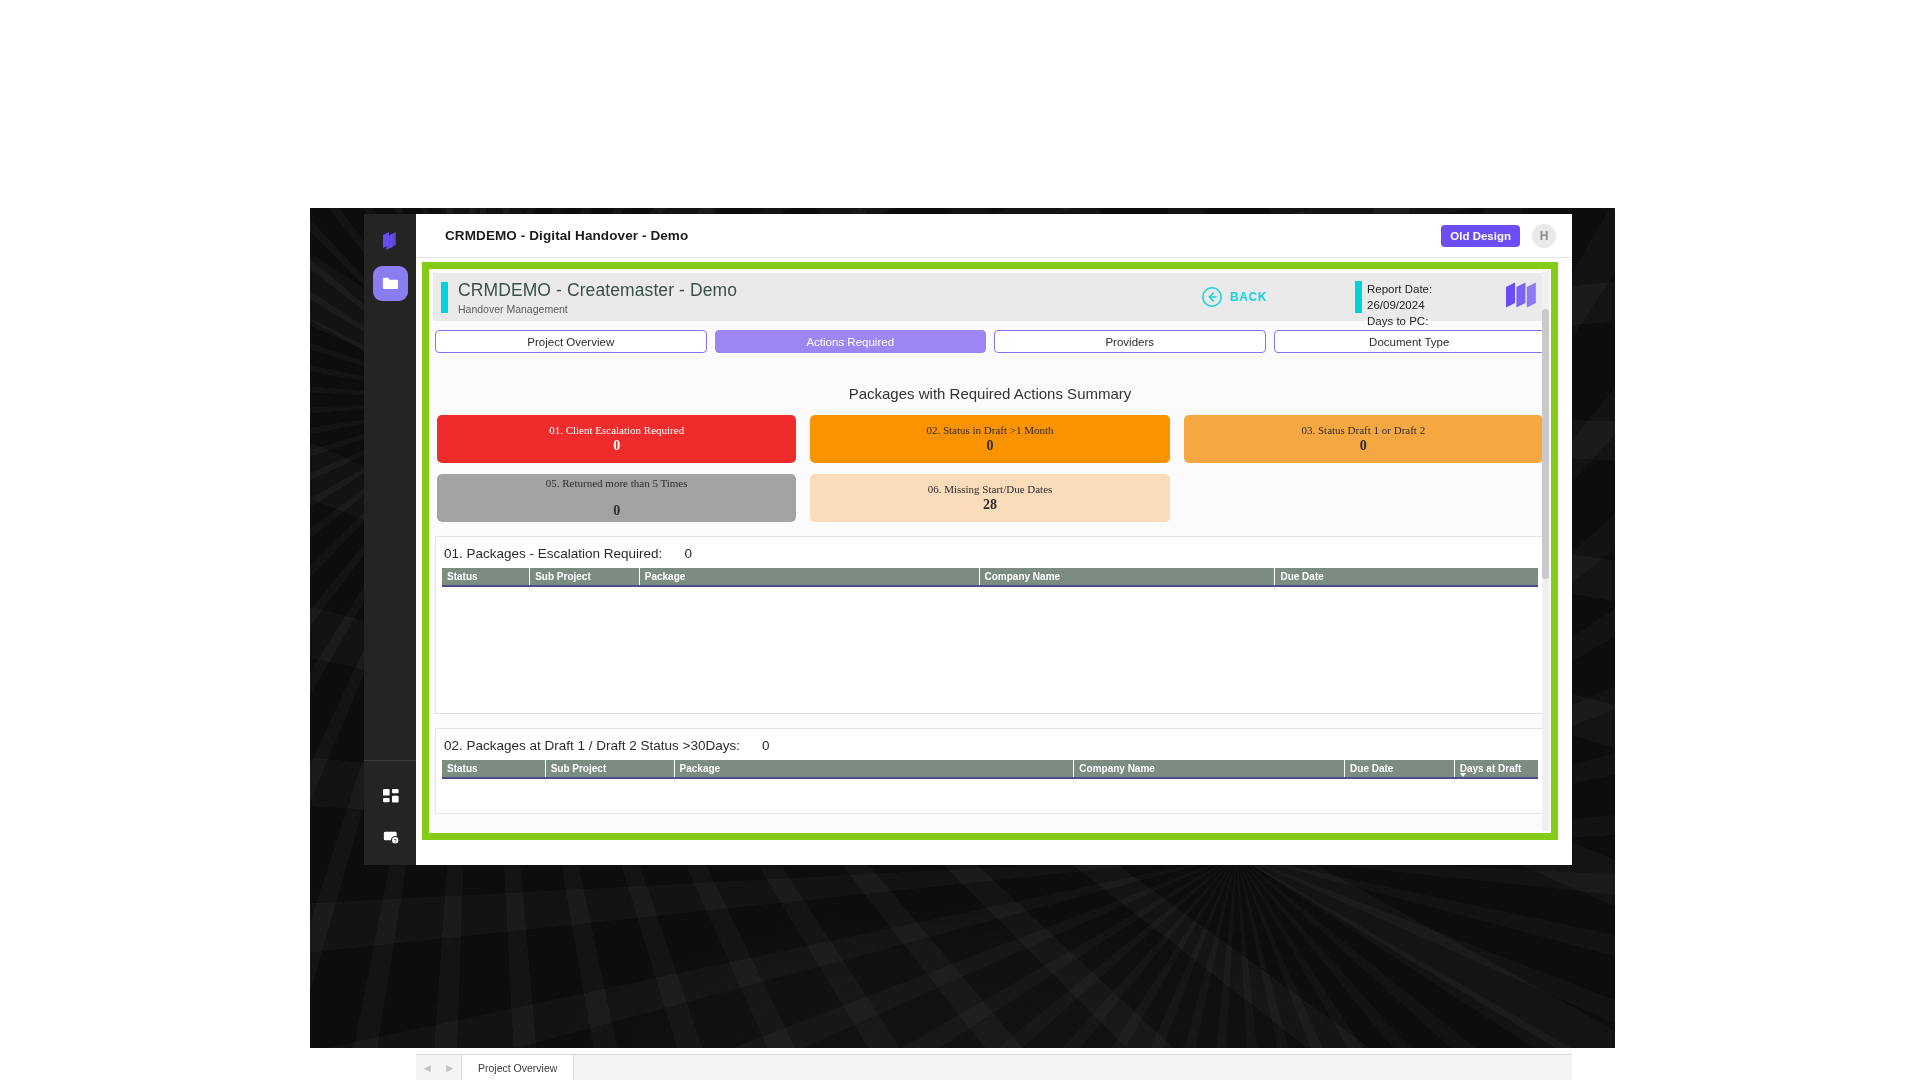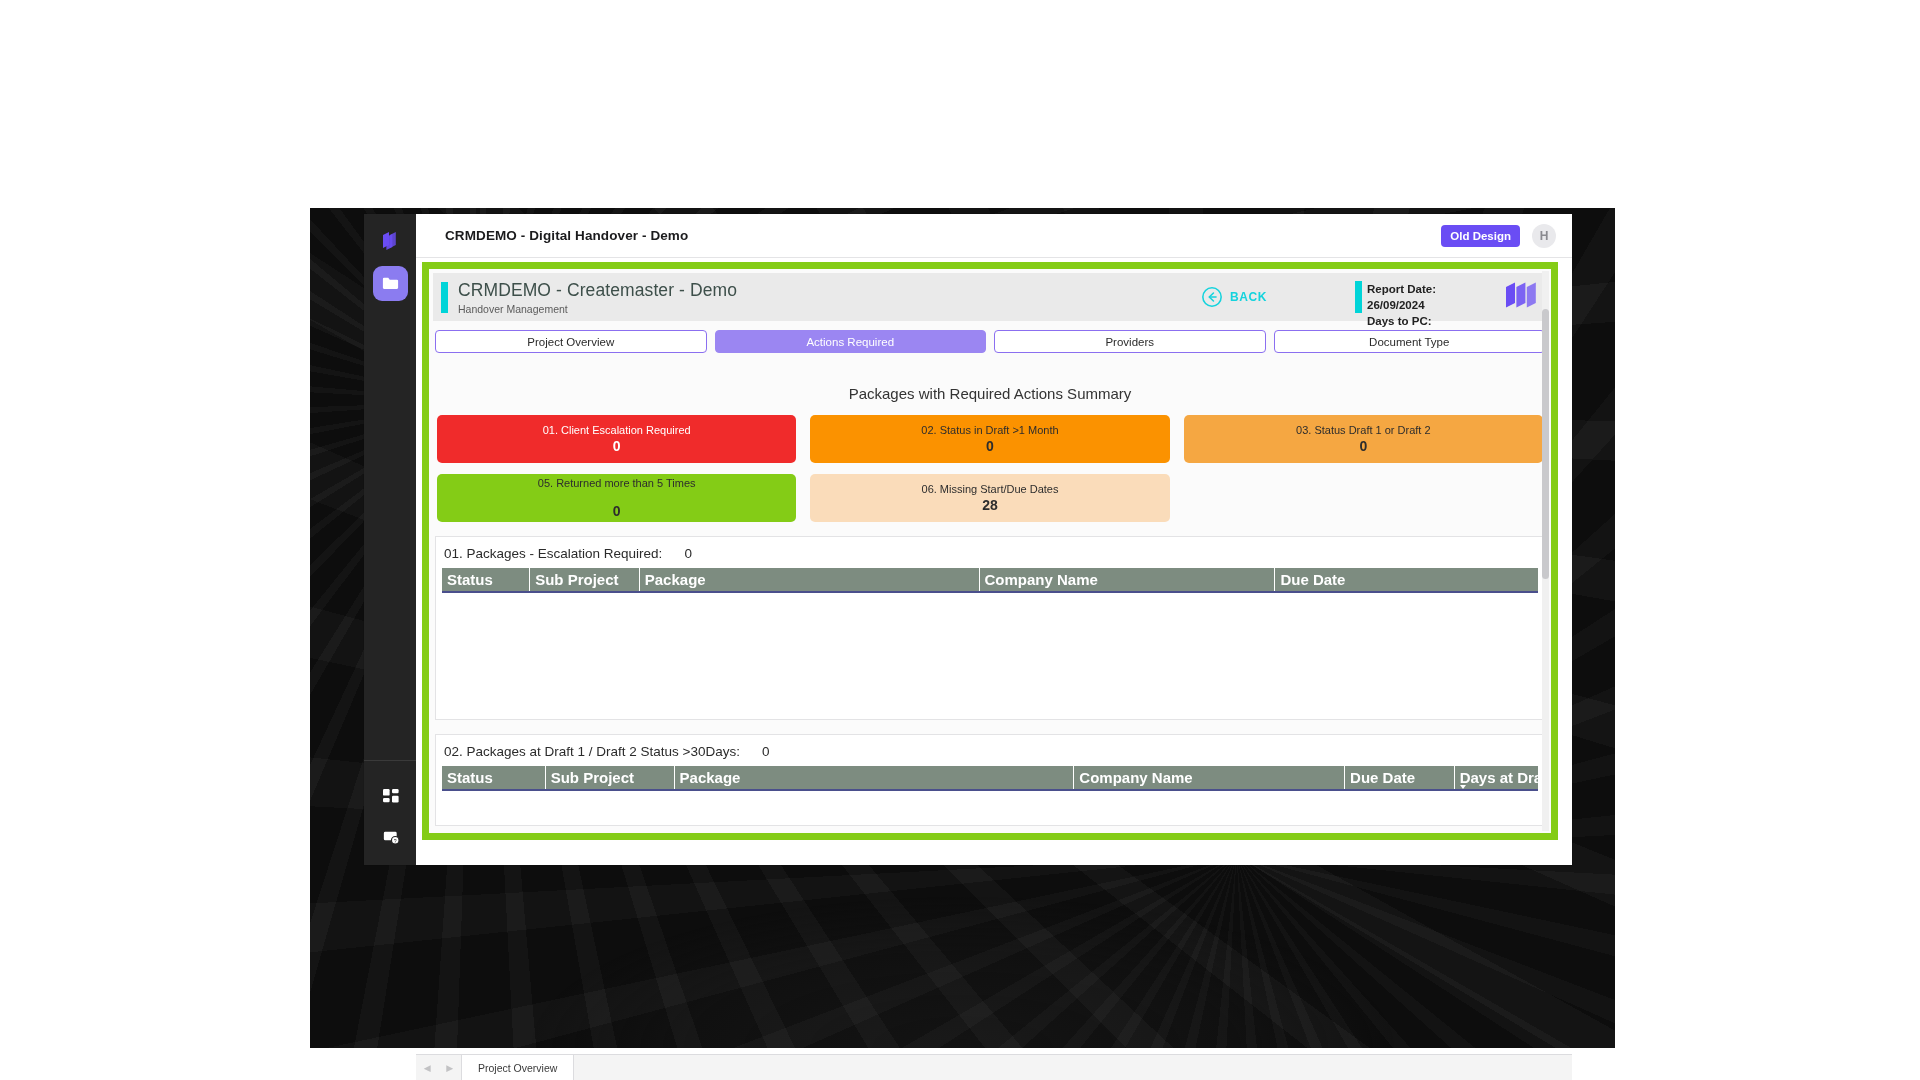--- a/index.html
+++ b/index.html
@@ -153,21 +153,21 @@
   .rpt-date-accent {
     position: absolute; right: 185px; top: 8px;
     width: 7px; height: 32px; background: #00d4d8;
   }
   .rpt-date-block {
     position: absolute; right: 60px; top: 8px;
     width: 120px;
     font-size: 11.5px; color: #222; line-height: 16px; font-weight: bold;
     text-align: left;
   }
-  .rpt-date-block div { font-weight: bold; }
+  .rpt-date-block div { font-weight: normal; }
   .rpt-logo { position: absolute; right: 8px; top: 5px; }
 
   
   .tabrow {
     margin: 9px 6px 0 6px;
     display: flex; gap: 8px;
   }
   .tab {
     flex: 1 1 0;
     height: 23px;
@@ -194,20 +194,21 @@
     display: grid;
     grid-template-columns: repeat(3, 1fr);
     gap: 11px 14px;
   }
   .kpi {
     height: 48px;
     border-radius: 5px;
     display: flex; flex-direction: column;
     align-items: center; justify-content: center;
     cursor: pointer;
+    font-family: Liberation Serif, serif;
   }
   .kpi-label { font-size: 11px; line-height: 14px; }
   .kpi-value { font-size: 14px; font-weight: bold; line-height: 18px; }
 
   
   .table-card {
     margin: 14px 6px 0 6px;
     background: #ffffff;
     border: 1px solid #e3e3e5;
     padding: 7px 6px 18px 6px;
@@ -218,21 +219,21 @@
   }
   .table-heading .cnt { font-size: 13.5px; color: #2b2b2b; }
   table.grid {
     width: 100%;
     border-collapse: collapse;
     table-layout: fixed;
   }
   table.grid thead th {
     background: #7d8c80;
     color: #ffffff;
-    font-size: 15px;
+    font-size: 10px;
     font-weight: bold;
     text-align: left;
     padding: 3px 5px;
     height: 18px;
     border-right: 1px solid #ffffff;
     border-bottom: 2px solid #4a4f8c;
     position: relative;
     white-space: nowrap;
     overflow: hidden;
   }
@@ -393,21 +394,21 @@
         <div class="kpi-value">0</div>
       </div>
       <div class="kpi" style="background: rgb(251, 146, 0); color: rgb(45, 45, 45);">
         <div class="kpi-label">02. Status in Draft &gt;1 Month</div>
         <div class="kpi-value">0</div>
       </div>
       <div class="kpi" style="background: rgb(245, 167, 66); color: rgb(45, 45, 45);">
         <div class="kpi-label">03. Status Draft 1 or Draft 2</div>
         <div class="kpi-value">0</div>
       </div>
-      <div class="kpi" style="background: #84cc16; color: rgb(45, 45, 45); gap: 12px;">
+      <div class="kpi" style="background: #a3a3a3; color: rgb(45, 45, 45); gap: 12px;">
         <div class="kpi-label">05. Returned more than 5 Times</div>
         <div class="kpi-value">0</div>
       </div>
       <div class="kpi" style="background: rgb(250, 220, 186); color: rgb(45, 45, 45);">
         <div class="kpi-label">06. Missing Start/Due Dates</div>
         <div class="kpi-value">28</div>
       </div>
     </div>
 
     <div class="table-card">

